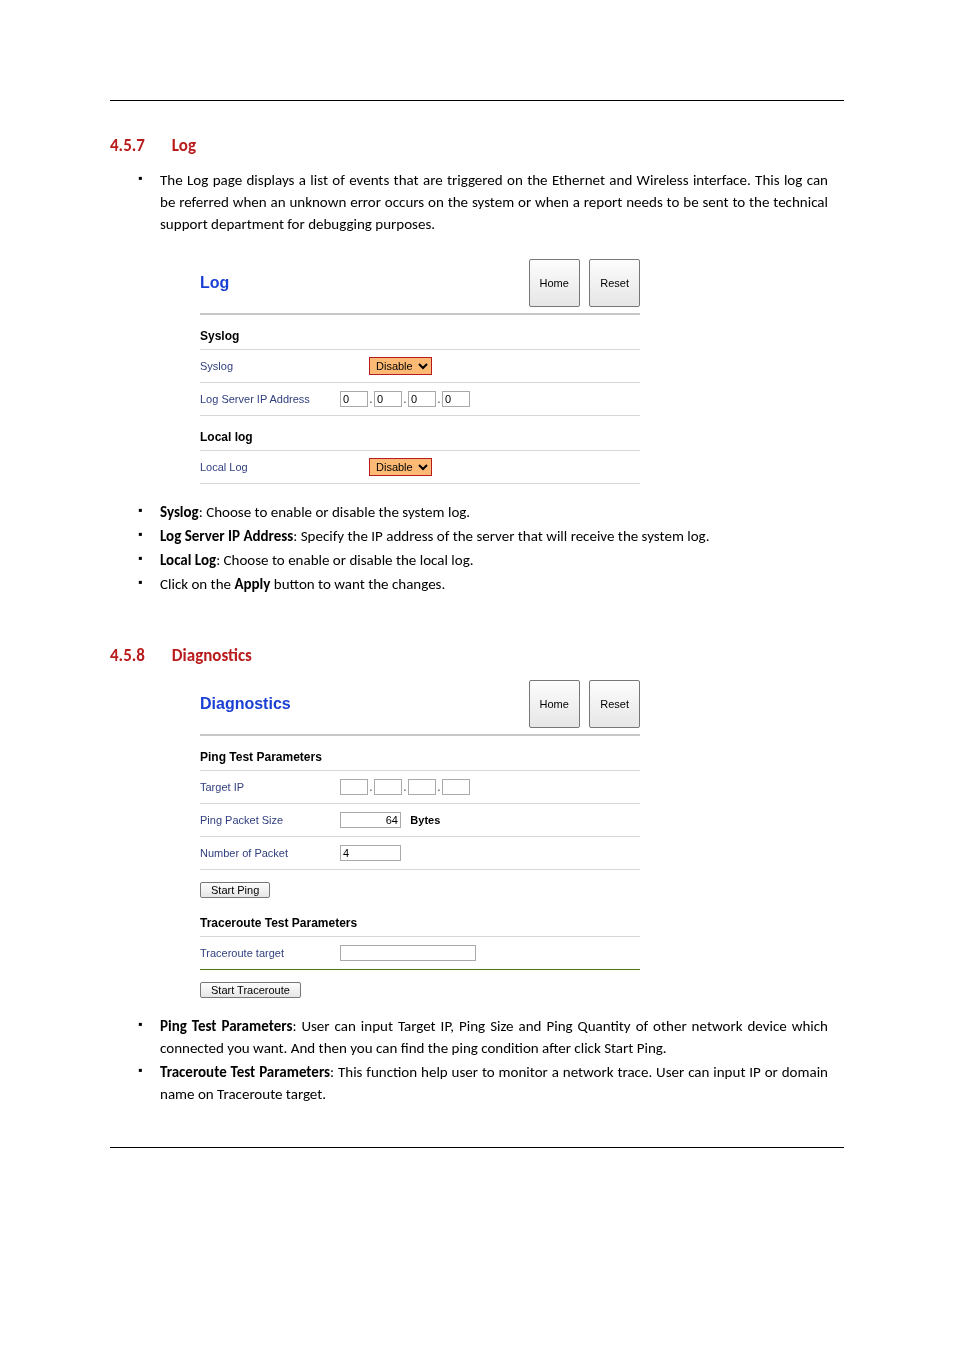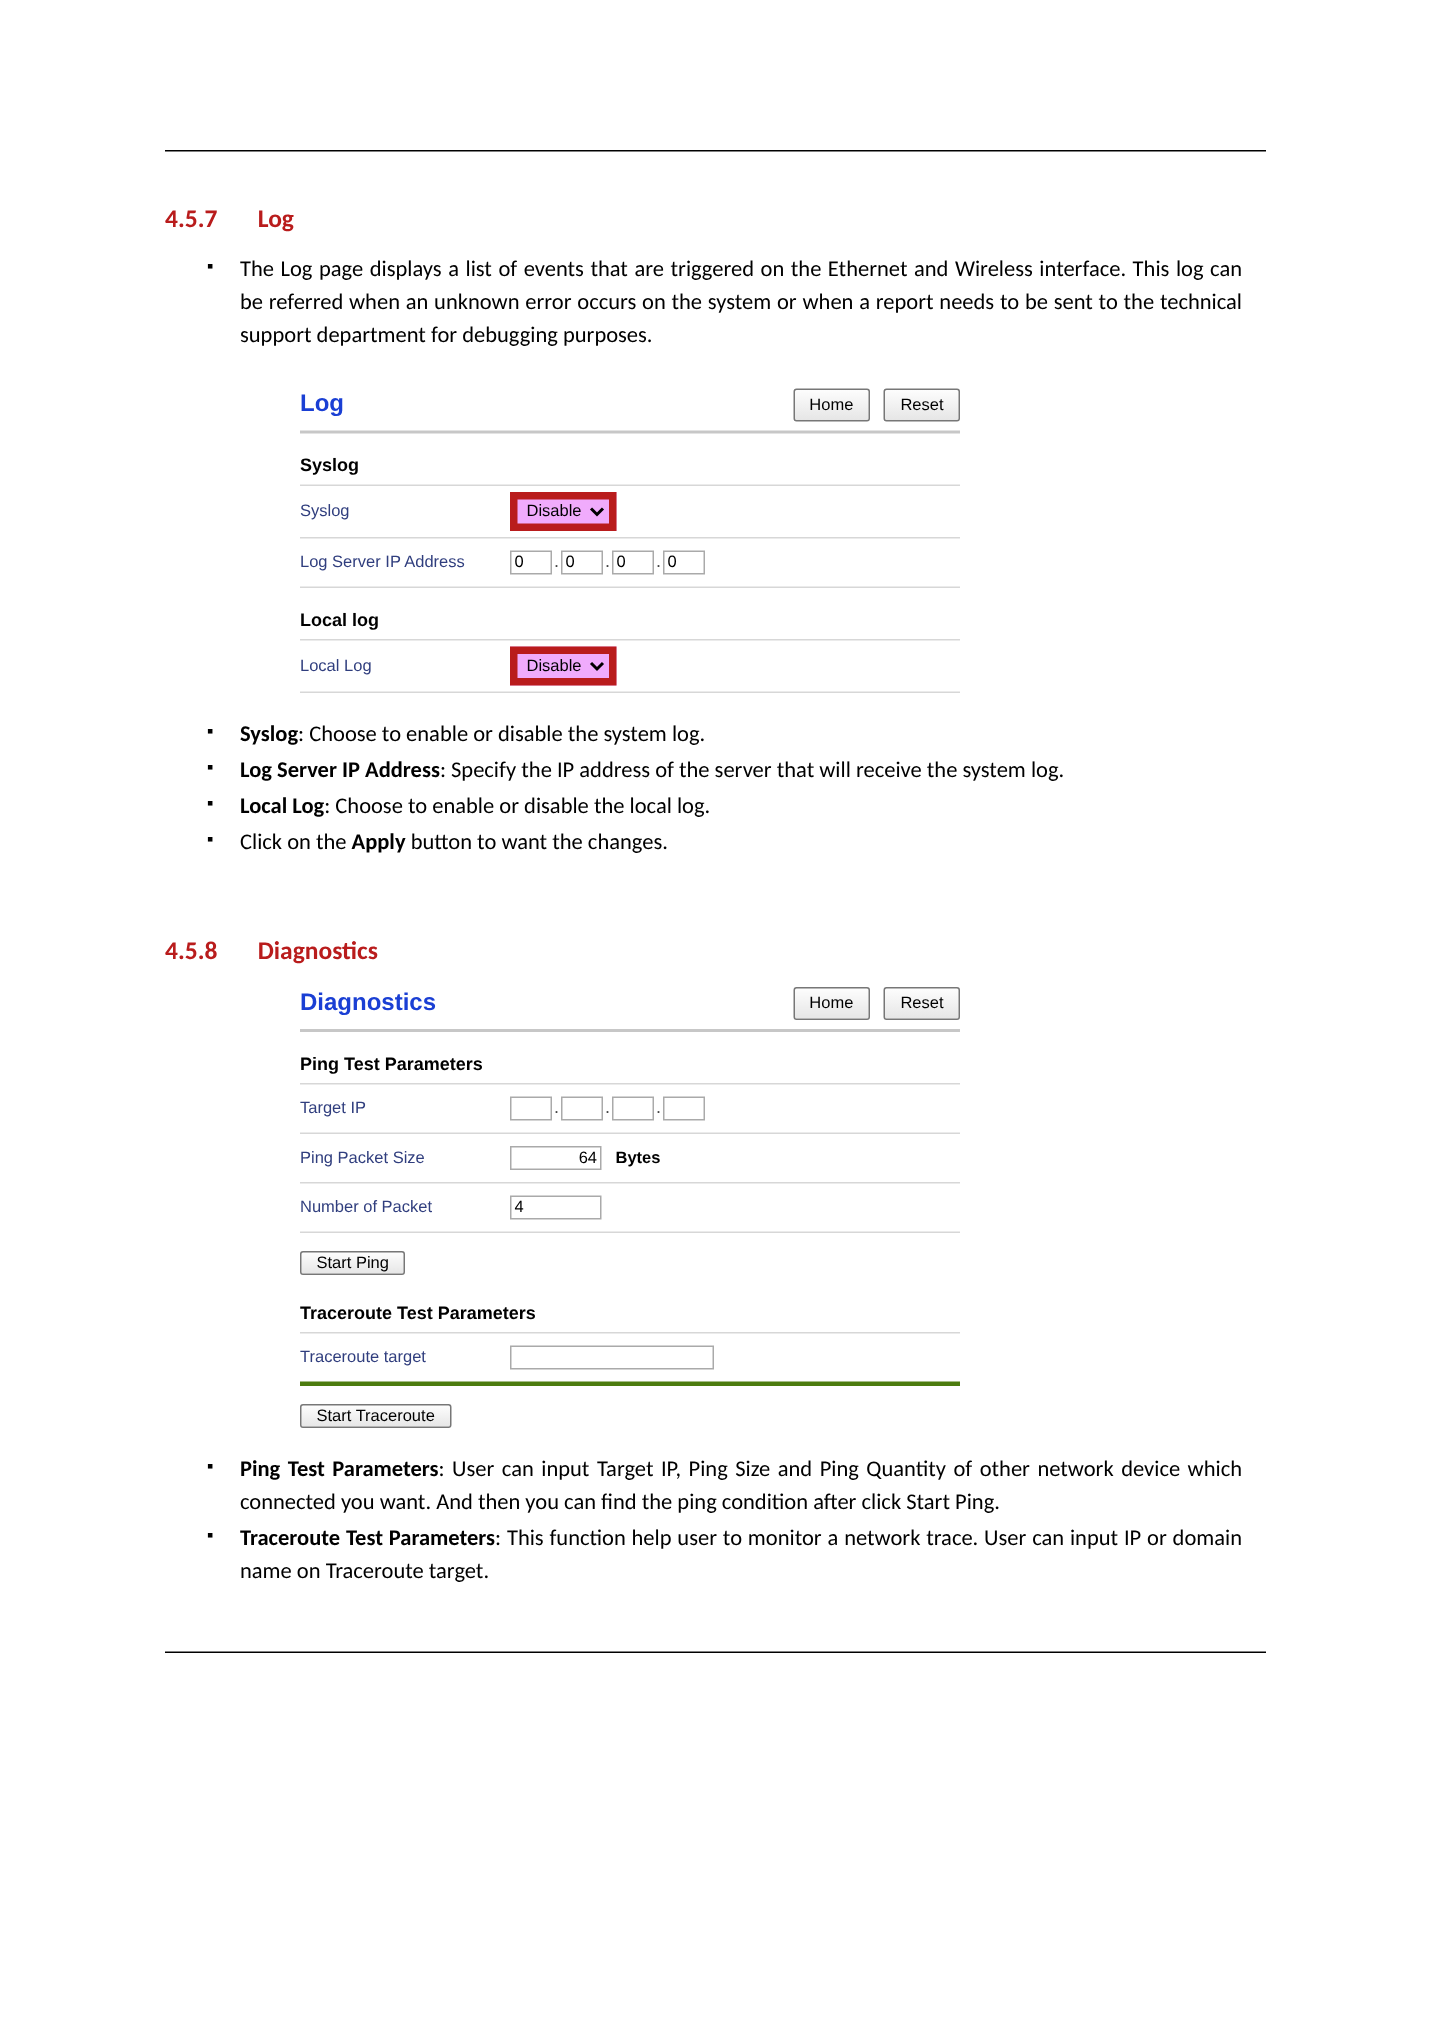--- a/index.html
+++ b/index.html
@@ -67,21 +67,21 @@
     justify-content: space-between;
   }
   .ui-title {
     color: #1a3fd4;
     font-weight: bold;
     font-size: 16px;
   }
   .ui-toolbar button {
     font-family: Arial, sans-serif;
     font-size: 11px;
-    padding: 4px 10px;
+    padding: 17px 10px;
     margin-left: 6px;
     border: 1px solid #777;
     background: linear-gradient(#fdfdfd,#e6e6e6);
     border-radius: 2px;
     cursor: pointer;
   }
   .ui-hr {
     border: none;
     border-top: 2px solid #c7c7c7;
     margin: 6px 0 14px 0;
@@ -99,23 +99,24 @@
     min-height: 24px;
   }
   .ui-row:first-of-type { border-top: 1px solid #d7d7d7; }
   .ui-label {
     width: 140px;
     color: #303e7e;
     font-size: 11px;
   }
   .ui-field select {
     font-size: 11px;
-    border: 5px solid #b91c1c;
+    border: 1px solid #b91c1c;
     padding: 1px 2px;
-    background: #f0abfc;
+    background: #fdba74;
+    margin-left: 29px;
   }
   .ui-field input[type="text"] {
     border: 1px solid #aaa;
     font-size: 11px;
     padding: 1px 2px;
     background: #fff;
   }
   .ip-box { width: 22px; text-align: left; }
   .ip-sep { display:inline-block; width:6px; text-align:center; color:#444; }
   .unit { font-weight: bold; font-size: 11px; margin-left: 6px; }
@@ -242,21 +243,21 @@
           <input type="text" style="width: 55px;" value="4">
         </div>
       </div>
       <div class="ui-actions noborder">
         <button>Start Ping</button>
       </div>
     </div>
 
     <div class="ui-section" style="margin-top:18px;">
       <div class="ui-subhead">Traceroute Test Parameters</div>
-      <div class="ui-row" style="border-bottom:3px solid #4d7c0f;">
+      <div class="ui-row" style="border-bottom:1px solid #4d7c0f;">
         <div class="ui-label">Traceroute target</div>
         <div class="ui-field">
           <input type="text" style="width: 130px;" value="">
         </div>
       </div>
       <div class="ui-actions noborder">
         <button>Start Traceroute</button>
       </div>
     </div>
   </div>

